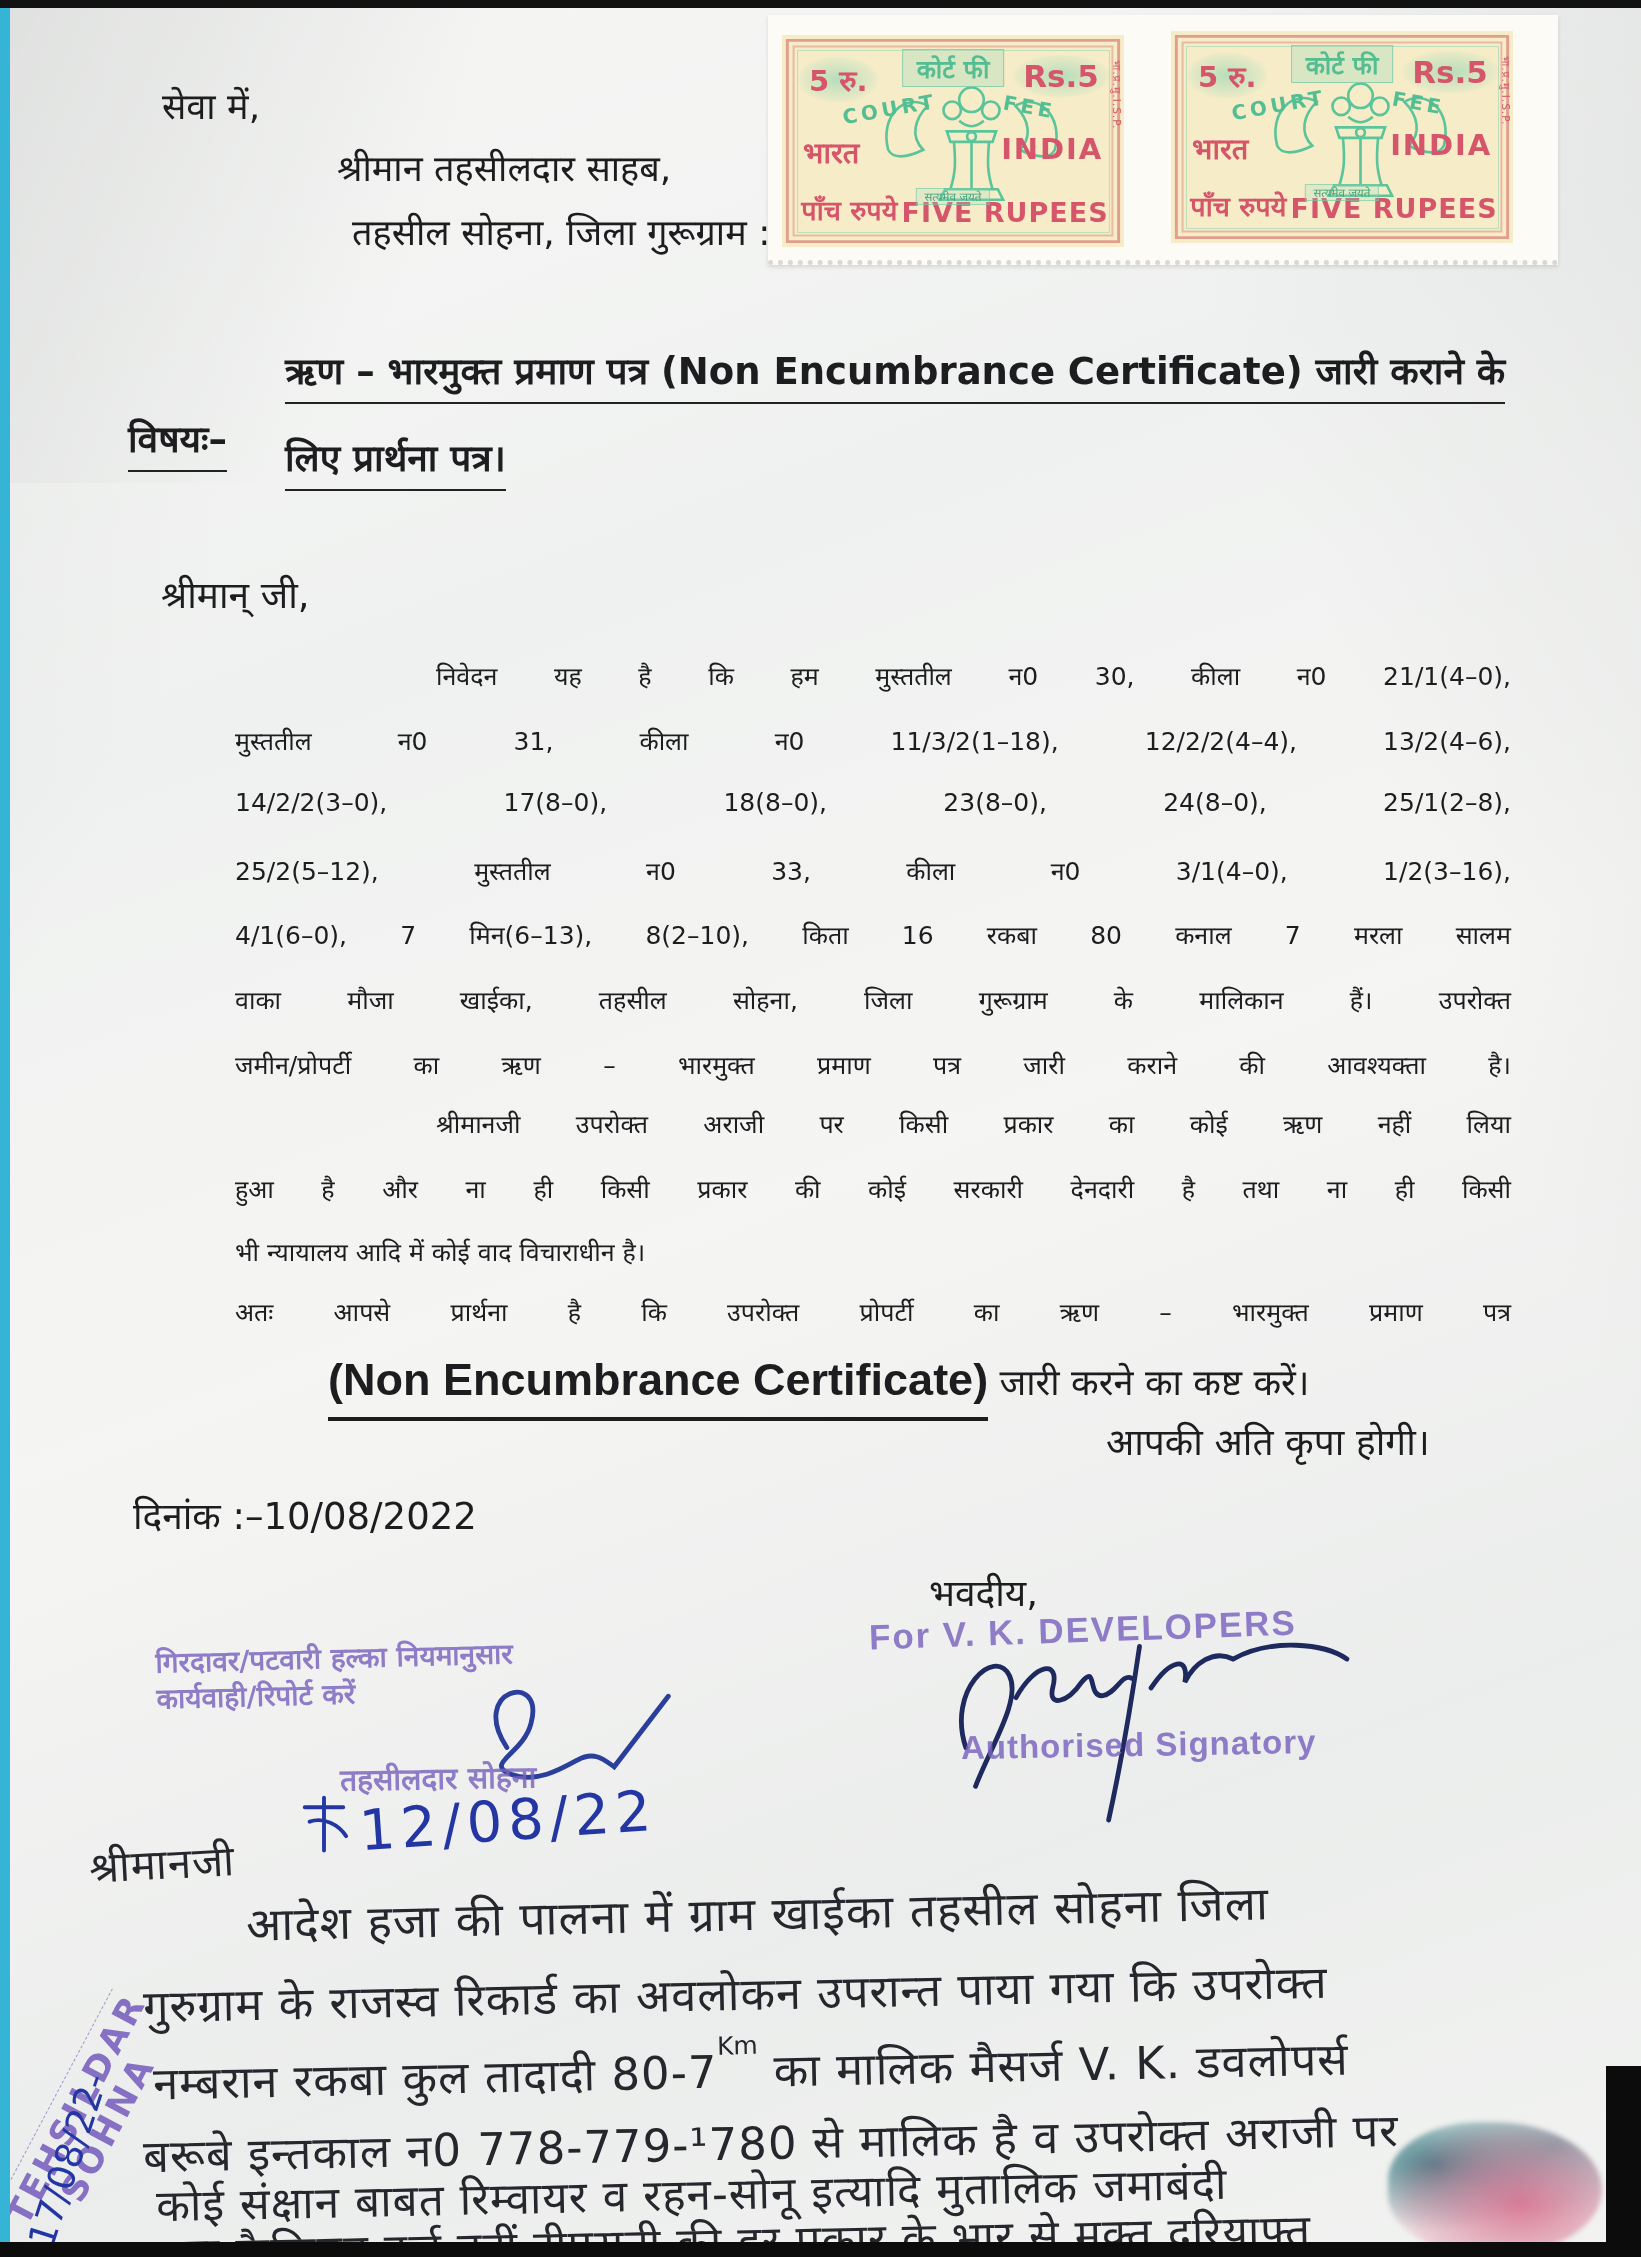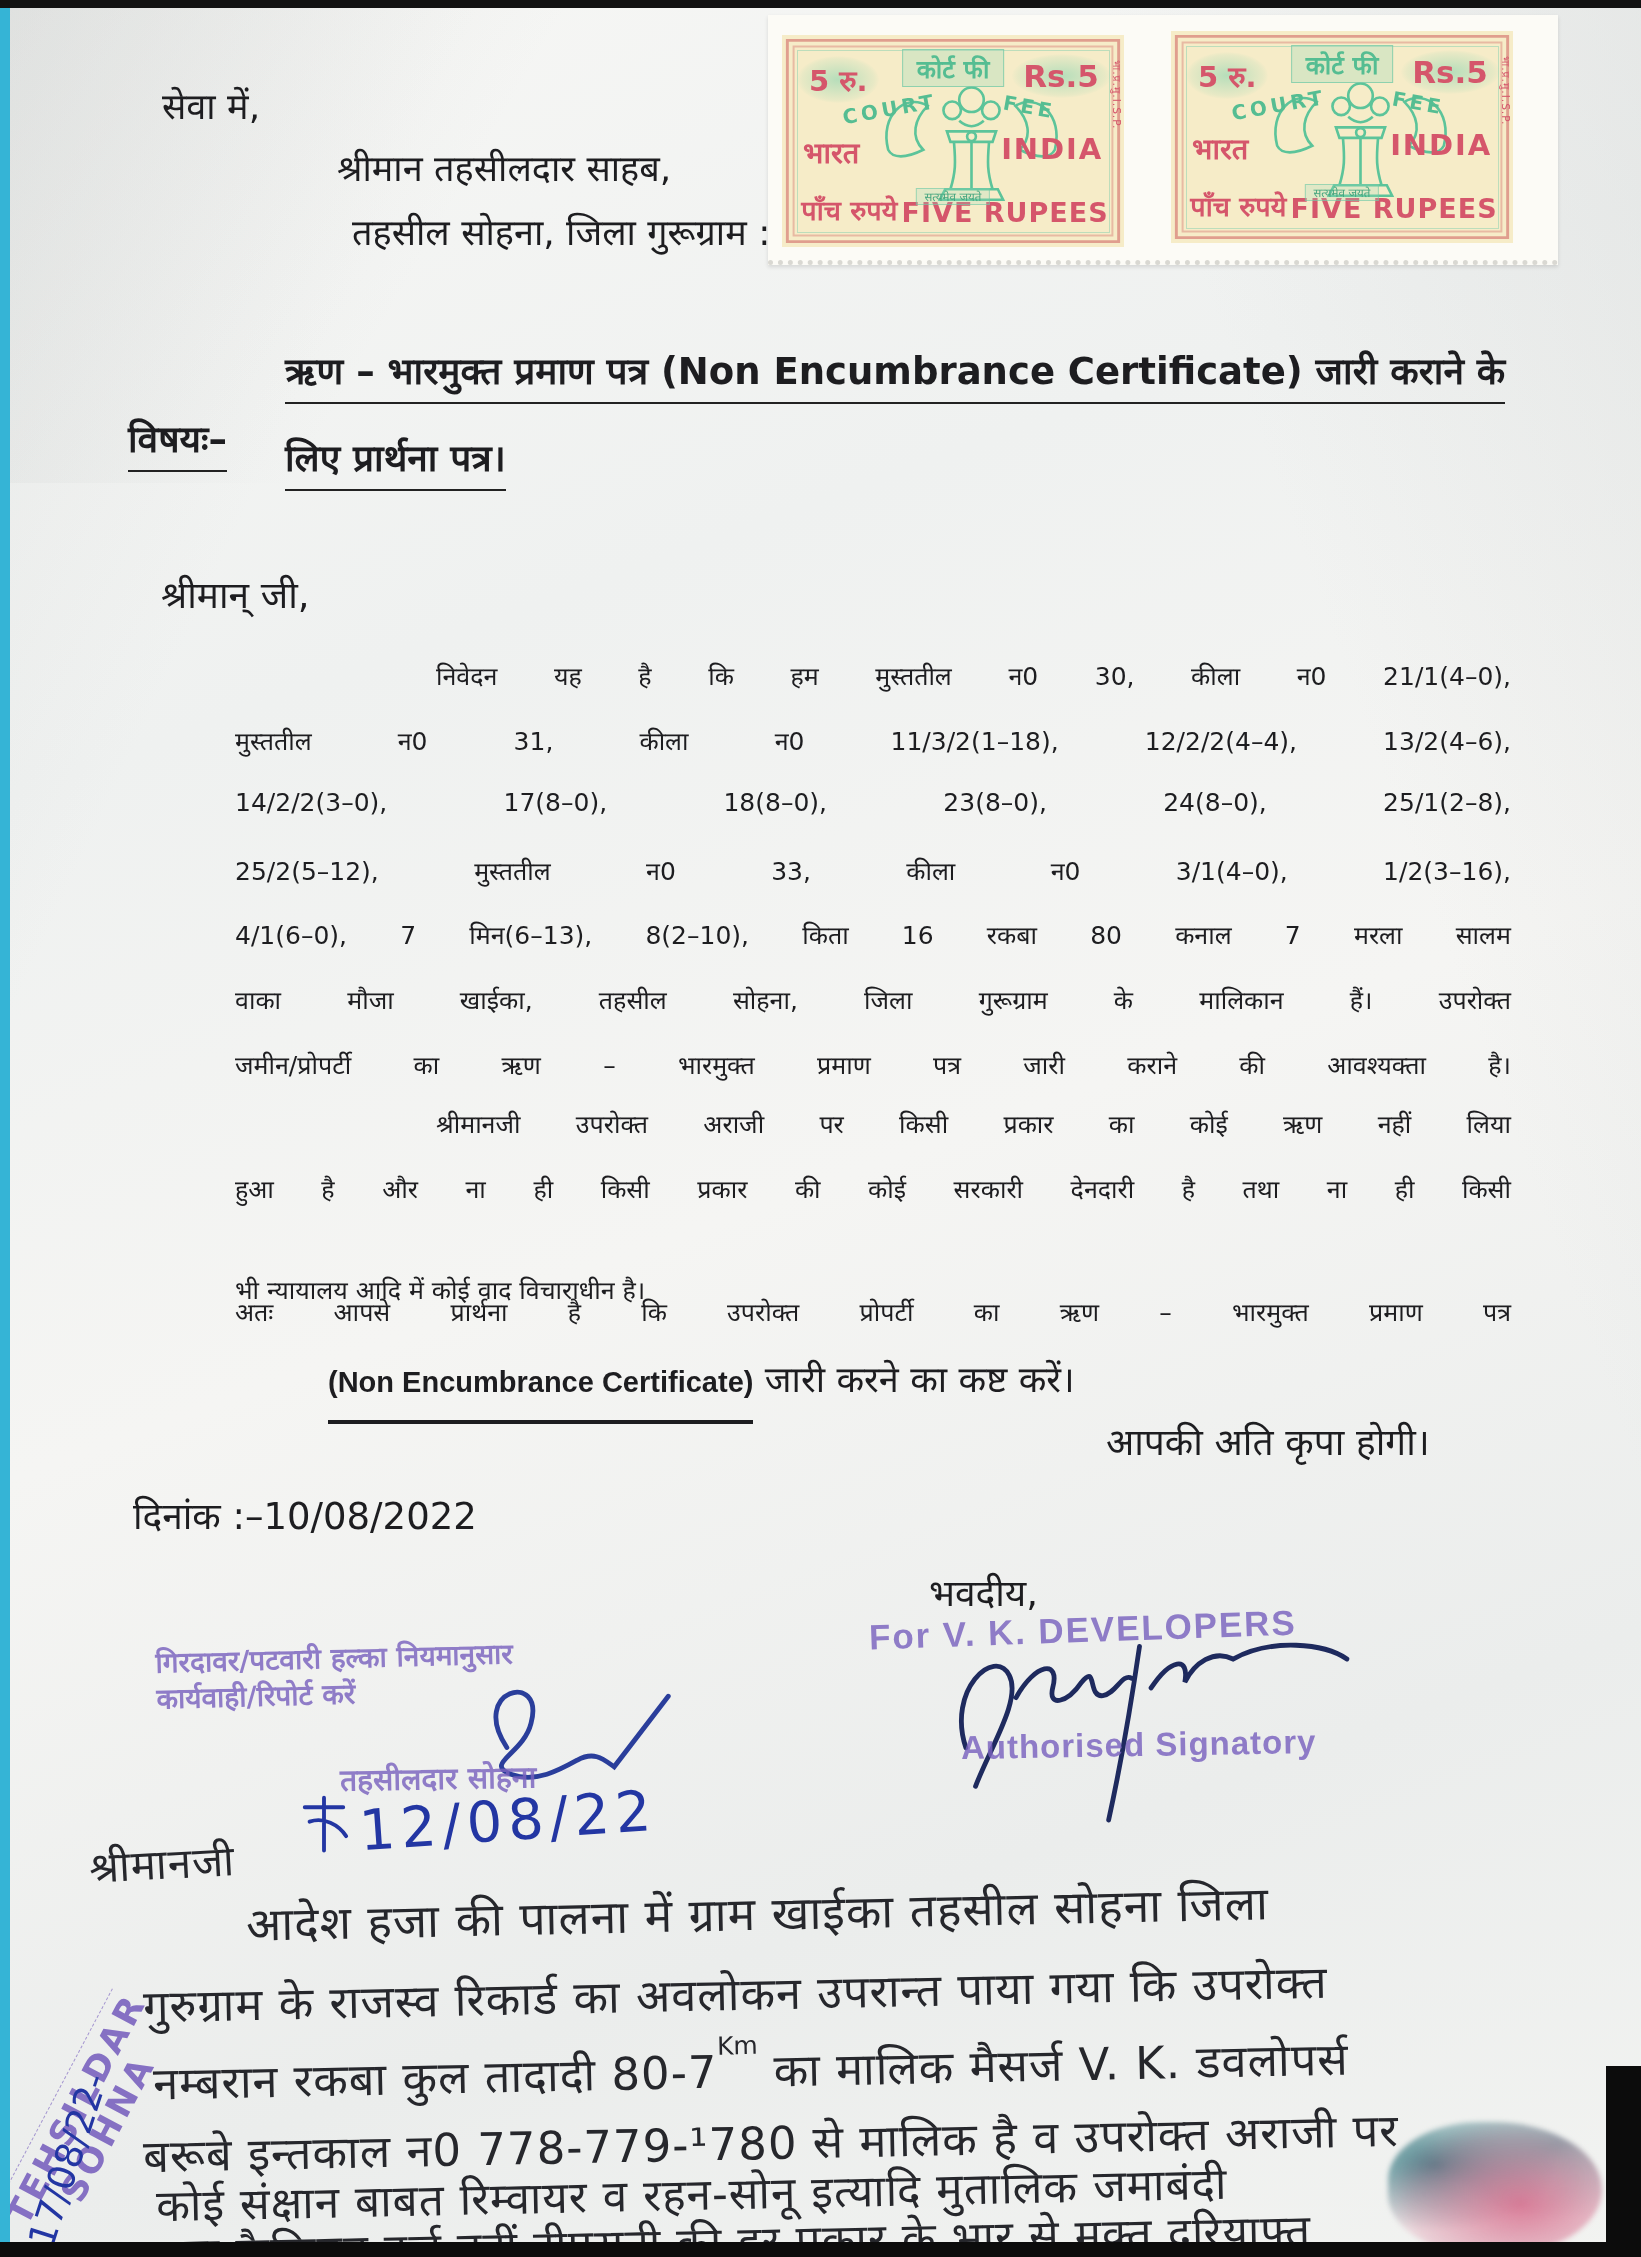--- a/index.html
+++ b/index.html
@@ -144,25 +144,25 @@
 <div class="line indent" style="top:658px;">निवेदन यह है कि हम मुस्ततील न0 30, कीला न0 21/1(4–0),</div>
 <div class="line" style="top:723px;">मुस्ततील न0 31, कीला न0 11/3/2(1–18), 12/2/2(4–4), 13/2(4–6),</div>
 <div class="line" style="top:788px;">14/2/2(3–0), 17(8–0), 18(8–0), 23(8–0), 24(8–0), 25/1(2–8),</div>
 <div class="line" style="top:853px;">25/2(5–12), मुस्ततील न0 33, कीला न0 3/1(4–0), 1/2(3–16),</div>
 <div class="line" style="top:917px;">4/1(6–0), 7 मिन(6–13), 8(2–10), किता 16 रकबा 80 कनाल 7 मरला सालम</div>
 <div class="line" style="top:982px;">वाका मौजा खाईका, तहसील सोहना, जिला गुरूग्राम के मालिकान हैं। उपरोक्त</div>
 <div class="line" style="top:1047px;">जमीन/प्रोपर्टी का ऋण – भारमुक्त प्रमाण पत्र जारी कराने की आवश्यक्ता है।</div>
 
 <div class="line indent" style="top:1106px;">श्रीमानजी उपरोक्त अराजी पर किसी प्रकार का कोई ऋण नहीं लिया</div>
 <div class="line" style="top:1171px;">हुआ है और ना ही किसी प्रकार की कोई सरकारी देनदारी है तथा ना ही किसी</div>
-<div class="line noju" style="top:1234px;margin-top:38px;">भी न्यायालय आदि में कोई वाद विचाराधीन है।</div>
+<div class="line noju" style="top:1234px;">भी न्यायालय आदि में कोई वाद विचाराधीन है।</div>
 
 <div class="line" style="top:1294px;">अतः आपसे प्रार्थना है कि उपरोक्त प्रोपर्टी का ऋण – भारमुक्त प्रमाण पत्र</div>
 <div class="t" style="left:328px;top:1354px;">
-  <span class="bold" style="font-family:'Liberation Sans',sans-serif;font-size:29px;border-bottom:4.8px solid #1d1d20;padding-bottom:22px;text-align:right;">(Non Encumbrance Certificate)</span><span> जारी करने का कष्ट करें।</span>
+  <span class="bold" style="font-family:'Liberation Sans',sans-serif;font-size:45px;border-bottom:4.8px solid #1d1d20;padding-bottom:12px;text-align:right;">(Non Encumbrance Certificate)</span><span> जारी करने का कष्ट करें।</span>
 </div>
 <div class="t" style="left:1106px;top:1415px;font-size:37px;">आपकी अति कृपा होगी।</div>
 <div class="t" style="left:133px;top:1489px;font-size:37px;">दिनांक :–10/08/2022</div>
 <div class="t" style="left:929px;top:1566px;font-size:37px;">भवदीय,</div>
 
 <div class="abs purple mottle" style="left:156px;top:1641px;font-size:28px;transform:rotate(-1.5deg);line-height:1.3;">
   <div>गिरदावर/पटवारी हल्का नियमानुसार</div>
   <div>कार्यवाही/रिपोर्ट करें</div>
 </div>
 

